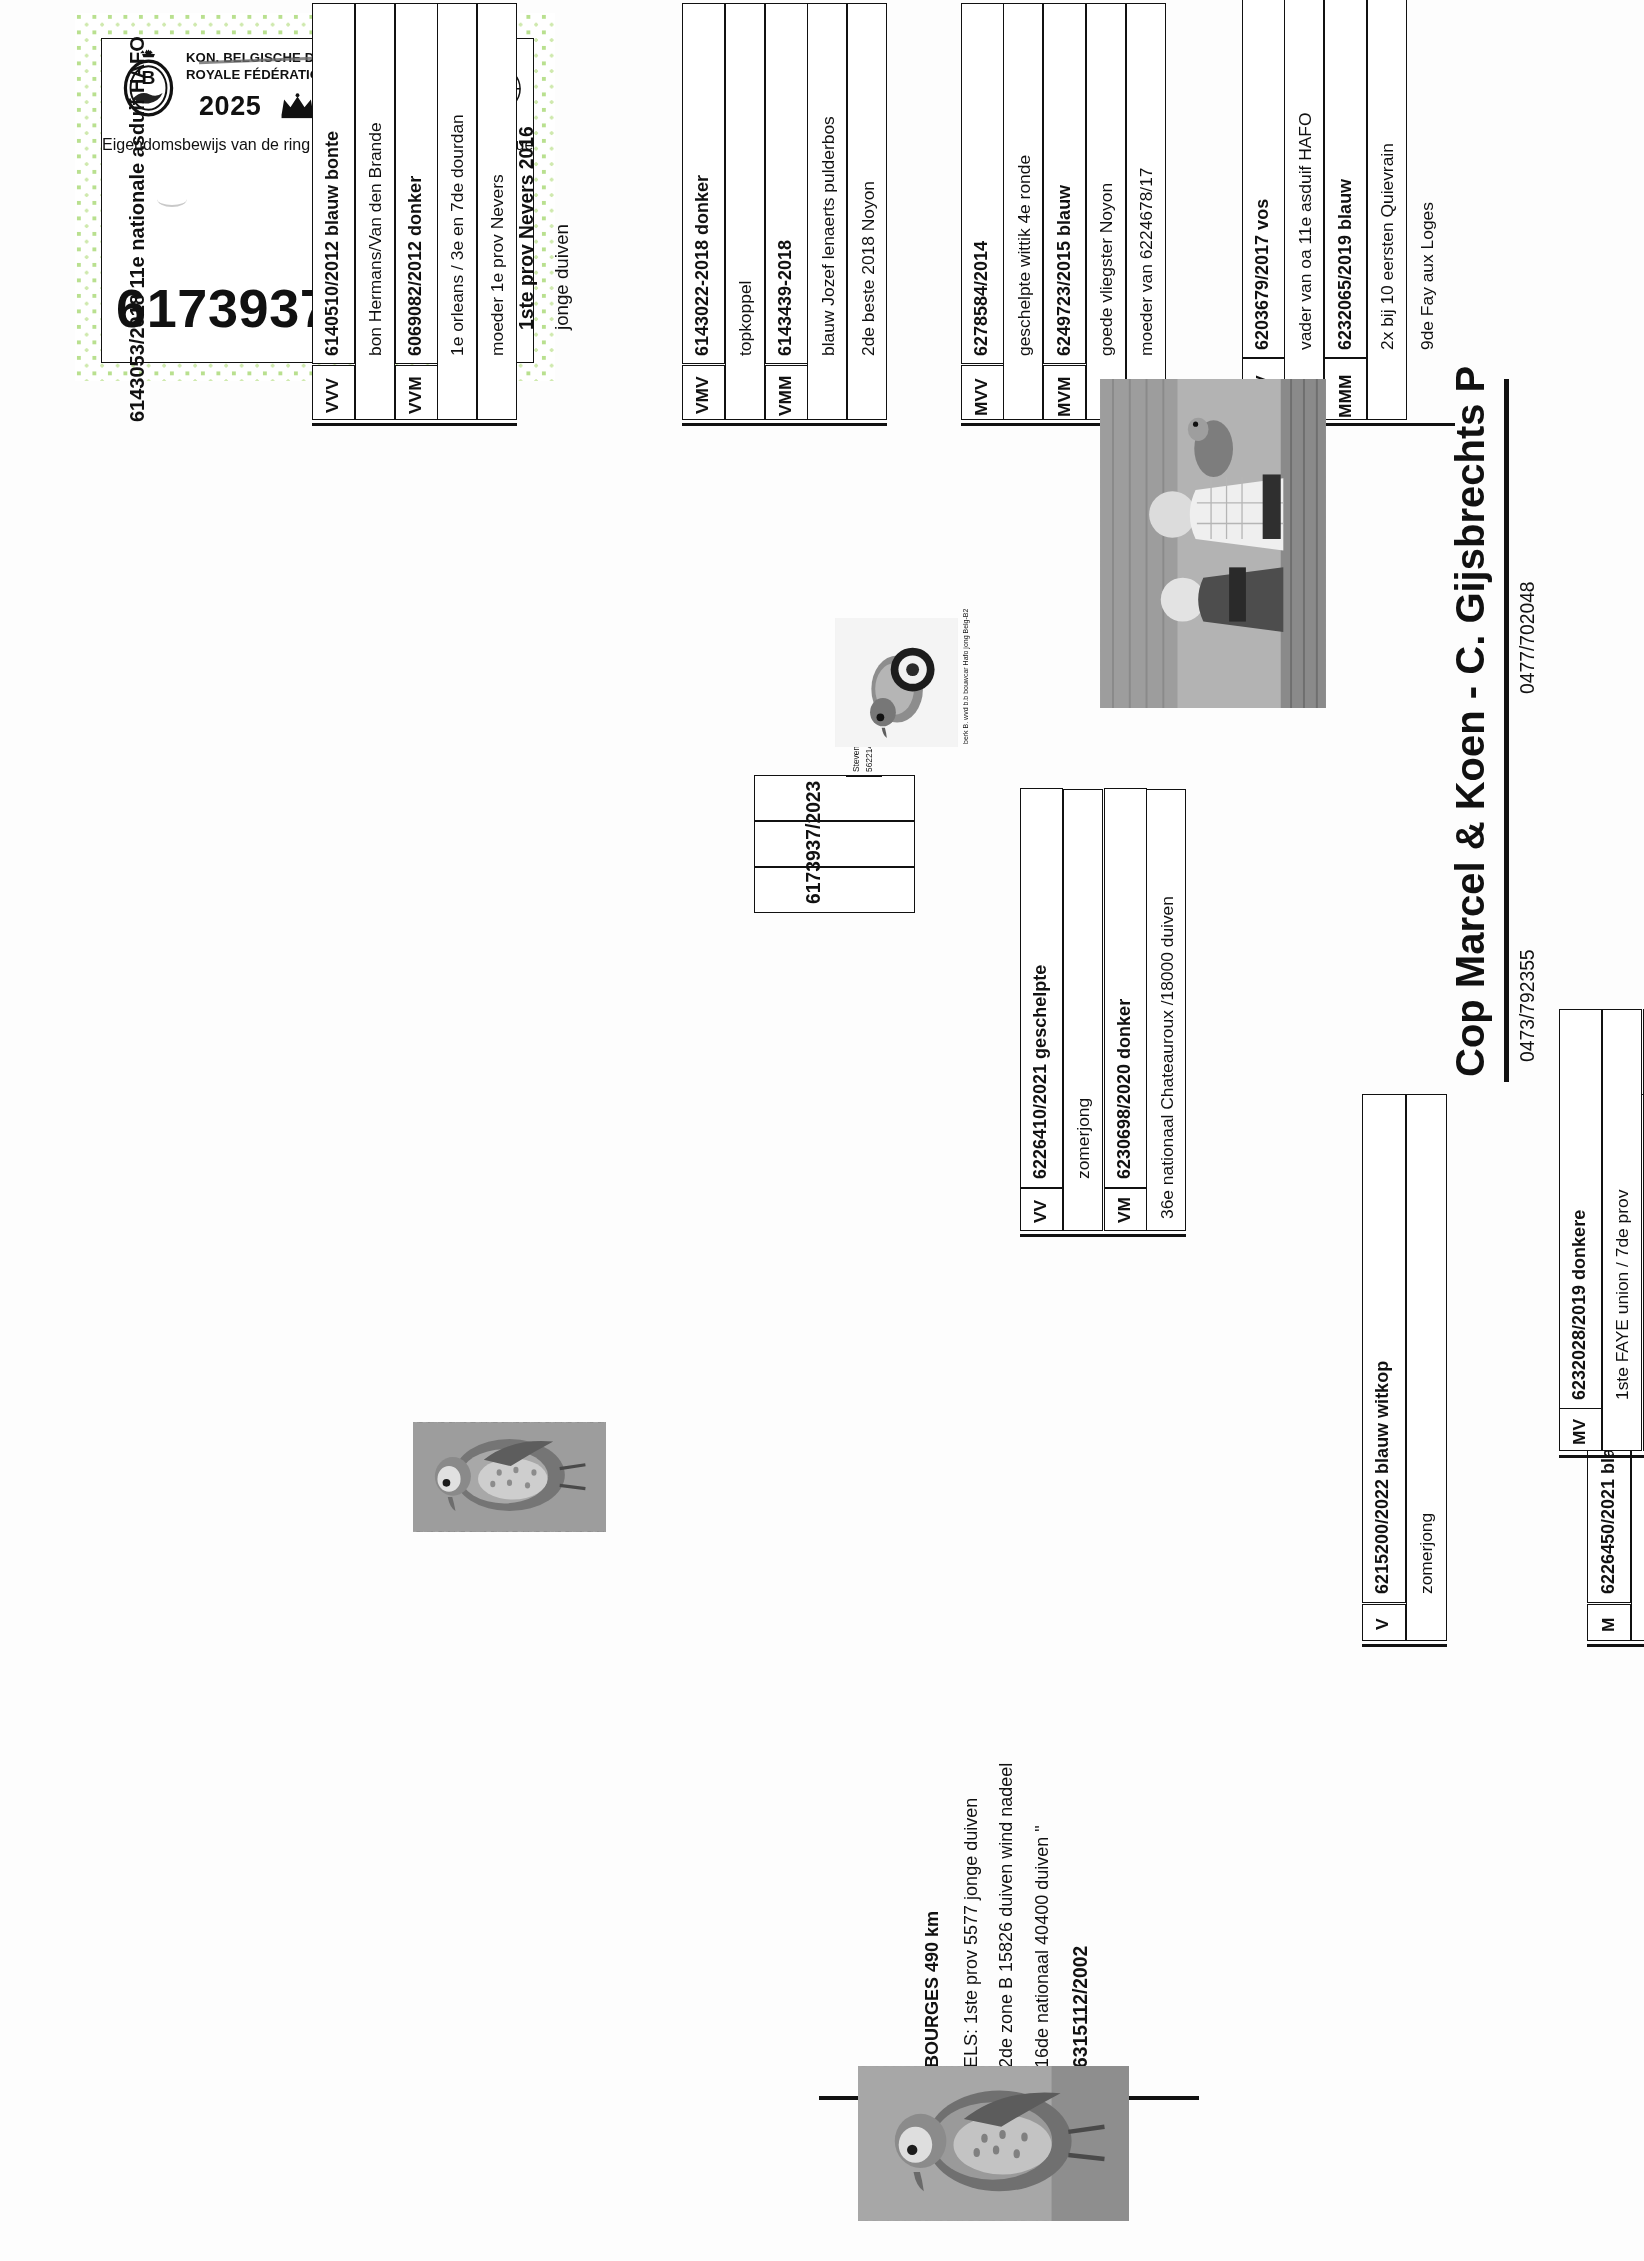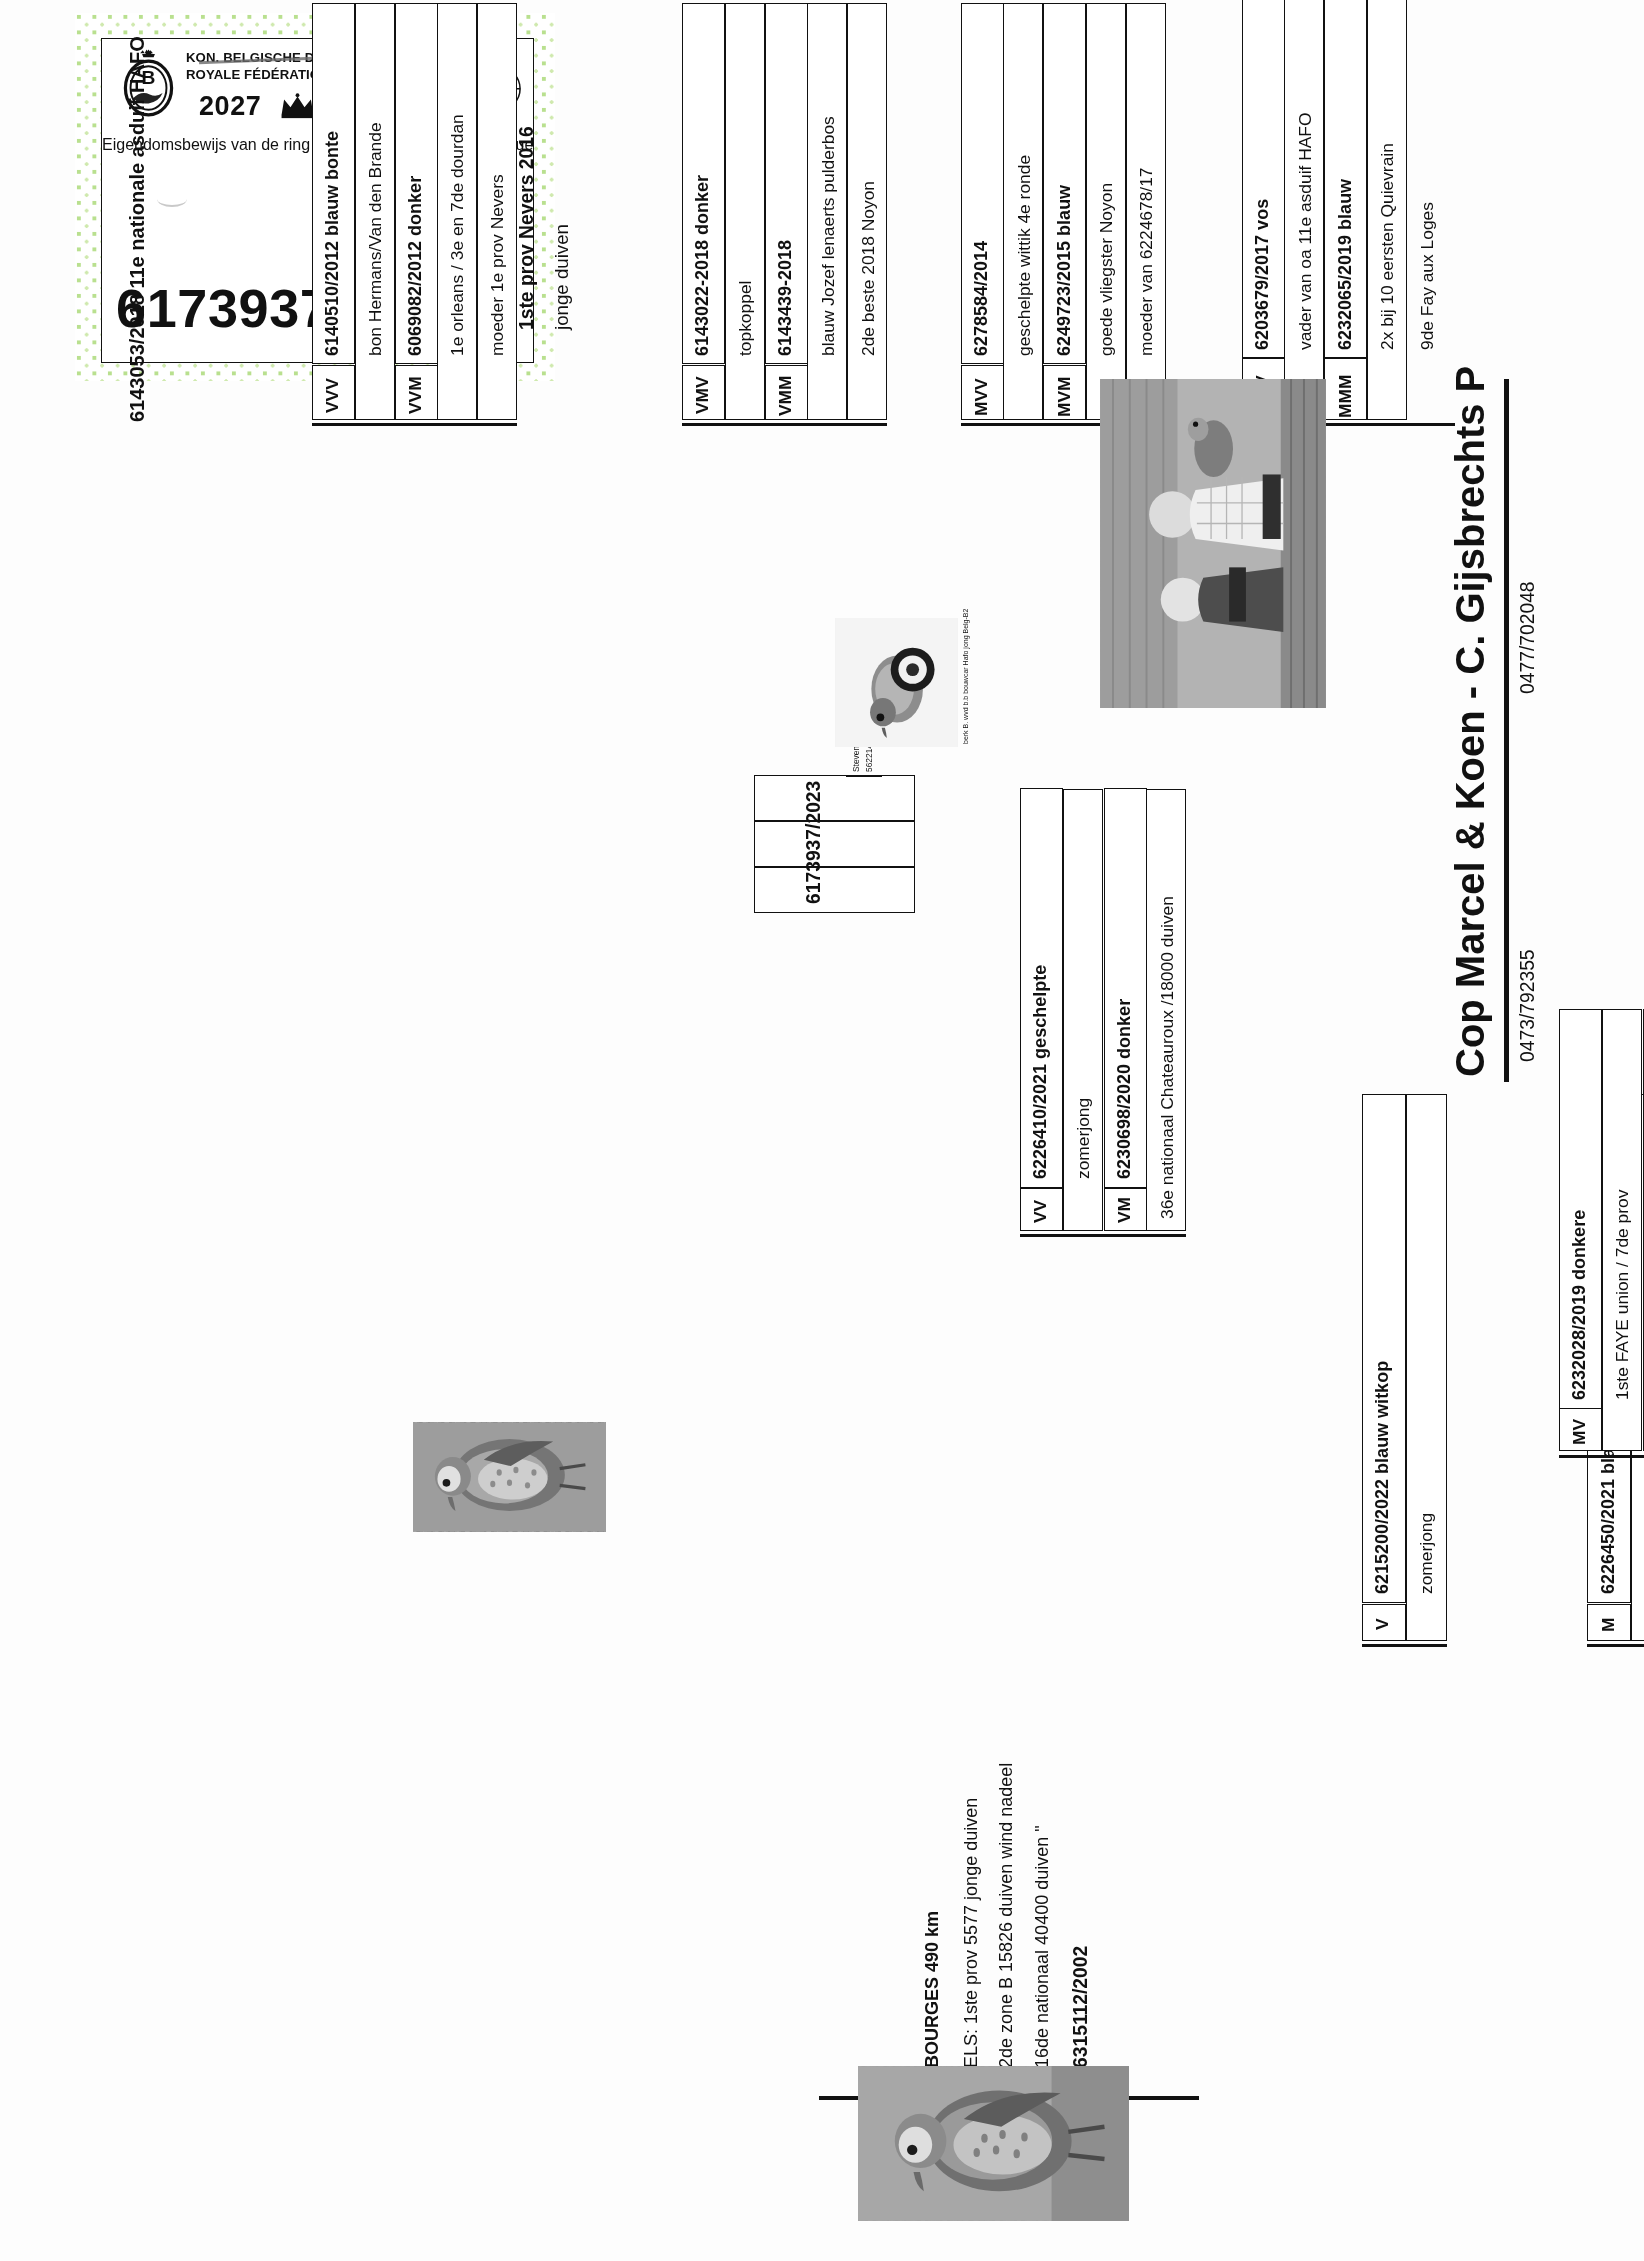--- a/index.html
+++ b/index.html
@@ -101,21 +101,21 @@
           <path d="M22 78 q12 -12 26 -6 q10 5 20 -2 q-6 14 -22 16 q-14 2 -24 -8 z" fill="#222"></path>
         </svg>
 
         <div class="fed-text">
           <div>KON. BELGISCHE DUIVENLIEFHEBBERSBOND</div>
           <div>ROYALE FÉDÉRATION COLOMBOPHILE BELGE</div>
         </div>
         <div class="fed-strike"></div>
 
         <div class="year-row">
-          <span class="year-num">2027</span>
+          <span class="year-num">2025</span>
           <svg class="crown-sm" viewBox="0 0 58 40">
             <path d="M4 34 L8 10 L18 22 L29 5 L40 22 L50 10 L54 34 Z" fill="#111"></path>
             <rect x="4" y="34" width="50" height="5" fill="#111"></rect>
             <circle cx="29" cy="3" r="3" fill="#111"></circle>
           </svg>
           <span class="belg">BELG</span>
         </div>
 
         <svg class="globe-logo" viewBox="0 0 120 112">
           <g fill="none" stroke="#111" stroke-width="2.4">

